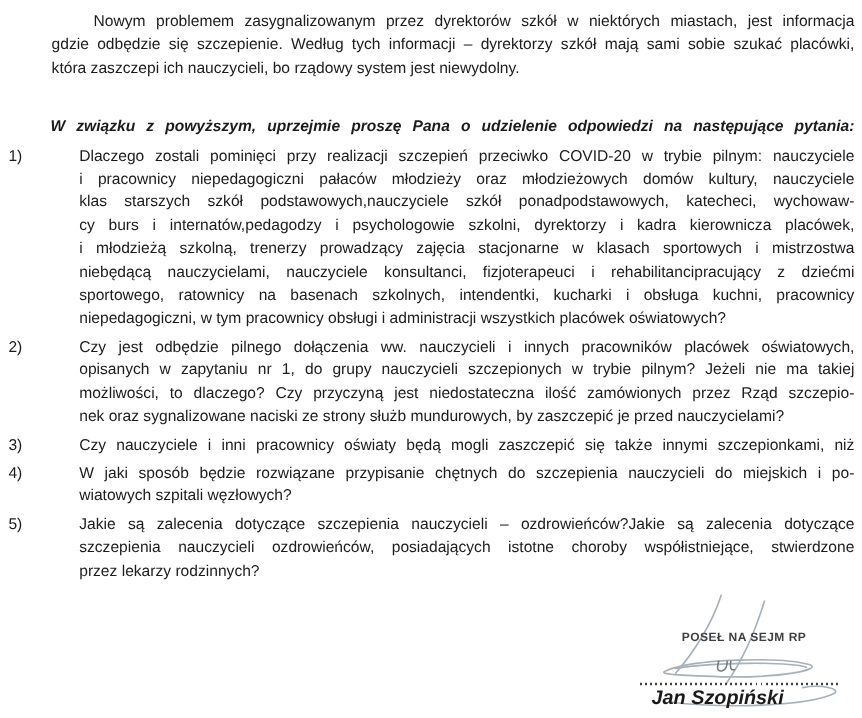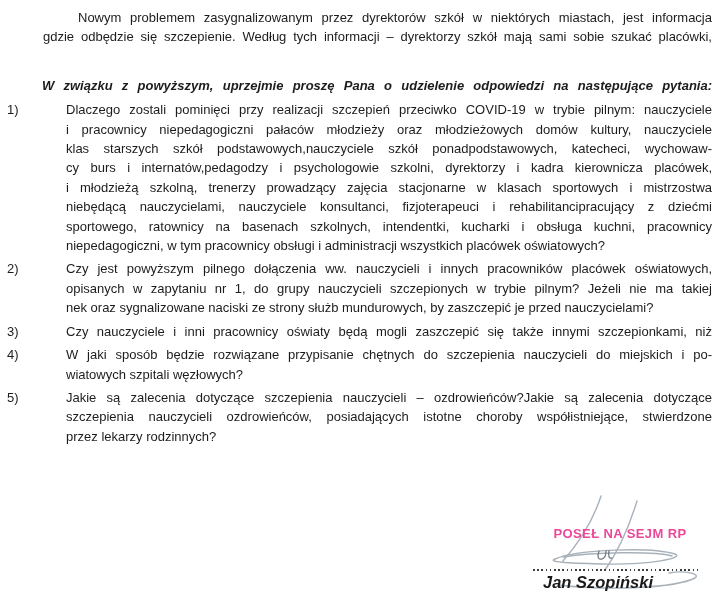--- a/index.html
+++ b/index.html
@@ -34,64 +34,66 @@
   .questions { margin-top:0; }
   .question { display:flex; margin-top:4px; }
   .qnum { width:23px; flex:none; line-height:19.4px; }
   .qtext { flex:1; min-width:0; }
 
   .sig-block { position:absolute; left:533px; top:493px; width:182px; height:102px; }
   .sig-svg { position:absolute; left:0; top:0; width:182px; height:102px; }
   .sig-title {
     position:absolute; left:0; top:33px; width:174px;
     text-align:center;
-    font-size:13px; font-weight:bold; letter-spacing:0.4px;
-    color:#ec4899;
+    font-size:10px; font-weight:bold; letter-spacing:0.4px;
+    color:#404040;
   }
   .sig-dots {
     position:absolute; left:0; top:76px; width:167px; height:2px;
     background:repeating-linear-gradient(90deg, #3e3e3e 0 1.6px, transparent 1.6px 4.2px);
   }
   .sig-name {
     position:absolute; left:10px; top:80px; width:158px;
     font-size:16.5px; font-weight:bold; font-style:italic;
     color:#1a1a1a;
   }
 </style>
 </head>
 <body>
 
 <div class="page">
 
   <div class="intro">
       <div class="ln indent">Nowym problemem zasygnalizowanym przez dyrektorów szkół w niektórych miastach, jest informacja</div>
       <div class="ln">gdzie odbędzie się szczepienie. Według tych informacji – dyrektorzy szkół mają sami sobie szukać placówki,</div>
+      <div class="ln last">która zaszczepi ich nauczycieli, bo rządowy system jest niewydolny.</div>
     </div>
 
   <div class="request">W związku z powyższym, uprzejmie proszę Pana o udzielenie odpowiedzi na następujące pytania:</div>
 
   <div class="questions">
       <div class="question">
         <div class="qnum">1)</div>
         <div class="qtext">
-          <div class="ln">Dlaczego zostali pominięci przy realizacji szczepień przeciwko COVID-19 w trybie pilnym: nauczyciele</div>
+          <div class="ln">Dlaczego zostali pominięci przy realizacji szczepień przeciwko COVID-20 w trybie pilnym: nauczyciele</div>
           <div class="ln">i pracownicy niepedagogiczni pałaców młodzieży oraz młodzieżowych domów kultury, nauczyciele</div>
           <div class="ln">klas starszych szkół podstawowych,nauczyciele szkół ponadpodstawowych, katecheci, wychowaw-</div>
           <div class="ln">cy burs i internatów,pedagodzy i psychologowie szkolni, dyrektorzy i kadra kierownicza placówek,</div>
           <div class="ln">i młodzieżą szkolną, trenerzy prowadzący zajęcia stacjonarne w klasach sportowych i mistrzostwa</div>
           <div class="ln">niebędącą nauczycielami, nauczyciele konsultanci, fizjoterapeuci i rehabilitancipracujący z dziećmi</div>
           <div class="ln">sportowego, ratownicy na basenach szkolnych, intendentki, kucharki i obsługa kuchni, pracownicy</div>
           <div class="ln last">niepedagogiczni, w tym pracownicy obsługi i administracji wszystkich placówek oświatowych?</div>
         </div>
       </div>
       <div class="question">
         <div class="qnum">2)</div>
         <div class="qtext">
-          <div class="ln">Czy jest powyższym pilnego dołączenia ww. nauczycieli i innych pracowników placówek oświatowych,</div>
+          <div class="ln">Czy jest odbędzie pilnego dołączenia ww. nauczycieli i innych pracowników placówek oświatowych,</div>
           <div class="ln">opisanych w zapytaniu nr 1, do grupy nauczycieli szczepionych w trybie pilnym? Jeżeli nie ma takiej</div>
+          <div class="ln">możliwości, to dlaczego? Czy przyczyną jest niedostateczna ilość zamówionych przez Rząd szczepio-</div>
           <div class="ln last">nek oraz sygnalizowane naciski ze strony służb mundurowych, by zaszczepić je przed nauczycielami?</div>
         </div>
       </div>
       <div class="question">
         <div class="qnum">3)</div>
         <div class="qtext">
           <div class="ln">Czy nauczyciele i inni pracownicy oświaty będą mogli zaszczepić się także innymi szczepionkami, niż</div>
         </div>
       </div>
       <div class="question">

